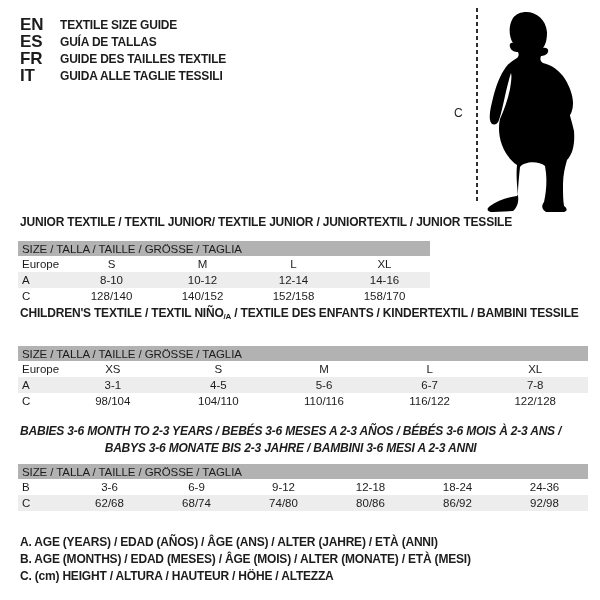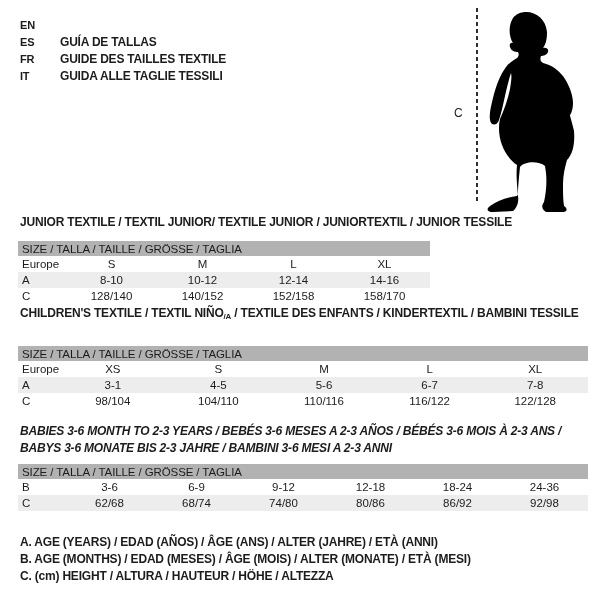--- a/index.html
+++ b/index.html
@@ -9,31 +9,31 @@
     width:600px; height:600px;
     background:#ffffff;
     font-family:"Liberation Sans", sans-serif;
     color:#1c1c1c;
     overflow:hidden;
   }
   
   .lang-list { position:absolute; left:20px; top:16px; }
   .lang-row { display:flex; height:17px; align-items:center; }
   .lang-code {
-    width:40px; font-weight:bold; font-size:11px; letter-spacing:-0.2px;
+    width:40px; font-weight:bold; font-size:17px; letter-spacing:-0.2px;
   }
   .lang-label {
     font-weight:bold; font-size:12px; letter-spacing:-0.2px; white-space:nowrap;
   }
   
   .figure-svg { position:absolute; left:450px; top:3px; }
   
   .section-title {
     position:absolute; left:20px;
-    font-weight:bold; font-size:12px; letter-spacing:-0.2px; white-space:nowrap;
+    font-weight:bold; font-size:12px; letter-spacing:-0.2px; white-space:nowrap;text-align:center;
   }
   .section-title sub.sub {
     font-size:8px; vertical-align:baseline; position:relative; top:2px;
   }
   .title-2line { line-height:17px; }
   
   .size-table { position:absolute; left:18px; }
   .t-narrow { width:412px; }
   .t-wide   { width:570px; }
   .size-bar {
@@ -54,20 +54,21 @@
     height:17px; line-height:17px; font-weight:bold; font-size:12px;
     letter-spacing:-0.2px; white-space:nowrap;
   }
 </style>
 </head>
 <body>
 
 <div class="lang-list">
   <div class="lang-row">
     <span class="lang-code">EN</span>
+    <span class="lang-label">TEXTILE SIZE GUIDE</span>
   </div>
   <div class="lang-row">
     <span class="lang-code">ES</span>
     <span class="lang-label">GUÍA DE TALLAS</span>
   </div>
   <div class="lang-row">
     <span class="lang-code">FR</span>
     <span class="lang-label">GUIDE DES TAILLES TEXTILE</span>
   </div>
   <div class="lang-row">

